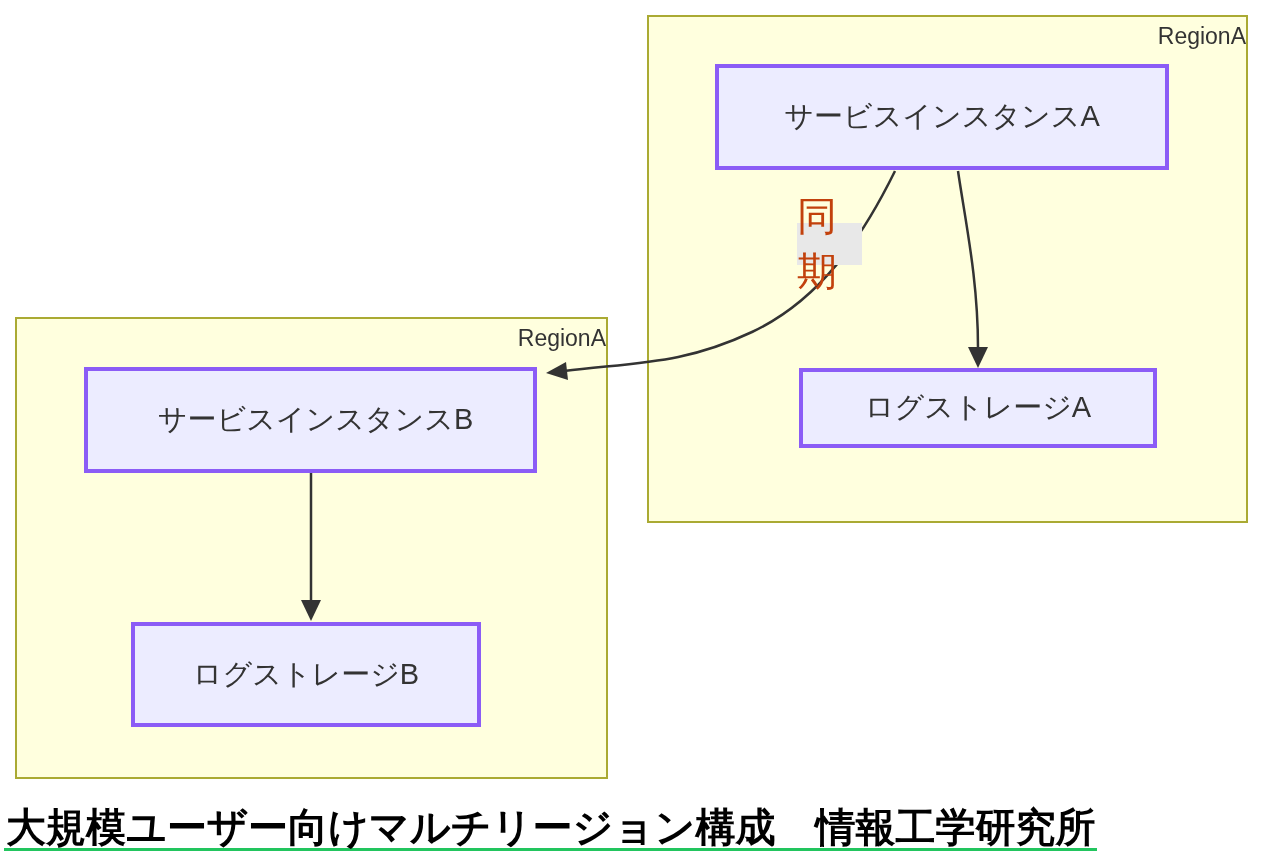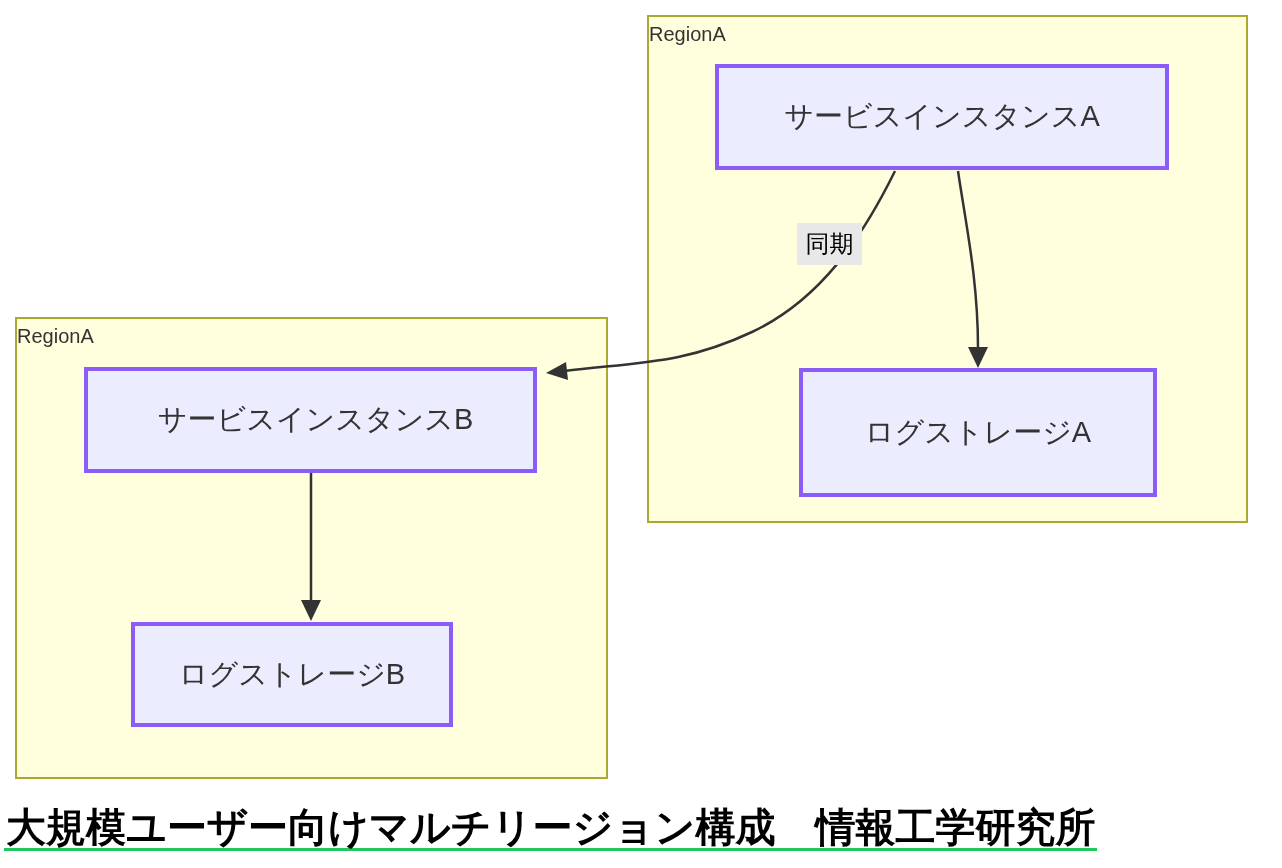--- a/index.html
+++ b/index.html
@@ -13,43 +13,43 @@
   }
   .cluster{
     position:absolute;
     background:#ffffde;
     border:2px solid #aaaa33;
     box-sizing:border-box;
   }
   .cluster-label{
     position:absolute;
     left:0;right:0;top:6px;
-    text-align:left;
-    font-size:20px;
+    text-align:right;
+    font-size:23px;
     color:#333333;
   }
   .node{
     position:absolute;
     background:#ececff;
     border:4px solid #8b5cf6;
     box-sizing:border-box;
     display:flex;
     align-items:center;
     justify-content:center;
     font-size:29px;
     color:#333333;
   }
   .edge-label{
     position:absolute;
     background:#e8e8e8;
     display:flex;
     align-items:center;
     justify-content:center;
-    font-size:24px;
-    color:#000000;
+    font-size:40px;
+    color:#c2410c;
     z-index:3;
   }
   .edges{
     position:absolute;
     left:0;top:0;width:1282px;height:868px;
     z-index:2;
     pointer-events:none;
   }
   .caption{
     position:absolute;
@@ -74,25 +74,25 @@
   <div class="cluster" style="left:647px;top:15px;width:601px;height:508px;">
     <div class="cluster-label">RegionA</div>
   </div>
 
   <div class="cluster" style="left:15px;top:317px;width:593px;height:462px;">
     <div class="cluster-label">RegionA</div>
   </div>
 
   <div class="node" style="left:715px;top:64px;width:454px;height:106px;">サービスインスタンスA</div>
 
-  <div class="node" style="left:799px;top:368px;width:358px;height:129px;">ログストレージA</div>
+  <div class="node" style="left:799px;top:368px;width:358px;height:80px;">ログストレージA</div>
 
   <div class="node" style="left:84px;top:367px;width:453px;height:106px;padding-left:10px;">サービスインスタンスB</div>
 
-  <div class="node" style="left:131px;top:622px;width:322px;height:105px;">ログストレージB</div>
+  <div class="node" style="left:131px;top:622px;width:350px;height:105px;">ログストレージB</div>
 
   <svg class="edges" viewBox="0 0 1282 868" xmlns="http://www.w3.org/2000/svg">
 
     <path d="M 895 171 C 862 238, 820 300, 752 332 S 640 362, 564 371" fill="none" stroke="#333333" stroke-width="2.5"></path>
     <polygon points="546,373 566,362 568,380" fill="#333333"></polygon>
 
     <path d="M 958 171 C 966 225, 978 280, 978 348" fill="none" stroke="#333333" stroke-width="2.5"></path>
     <polygon points="978,368 968,347 988,347" fill="#333333"></polygon>
 
     <path d="M 311 473 L 311 601" fill="none" stroke="#333333" stroke-width="2.5"></path>

